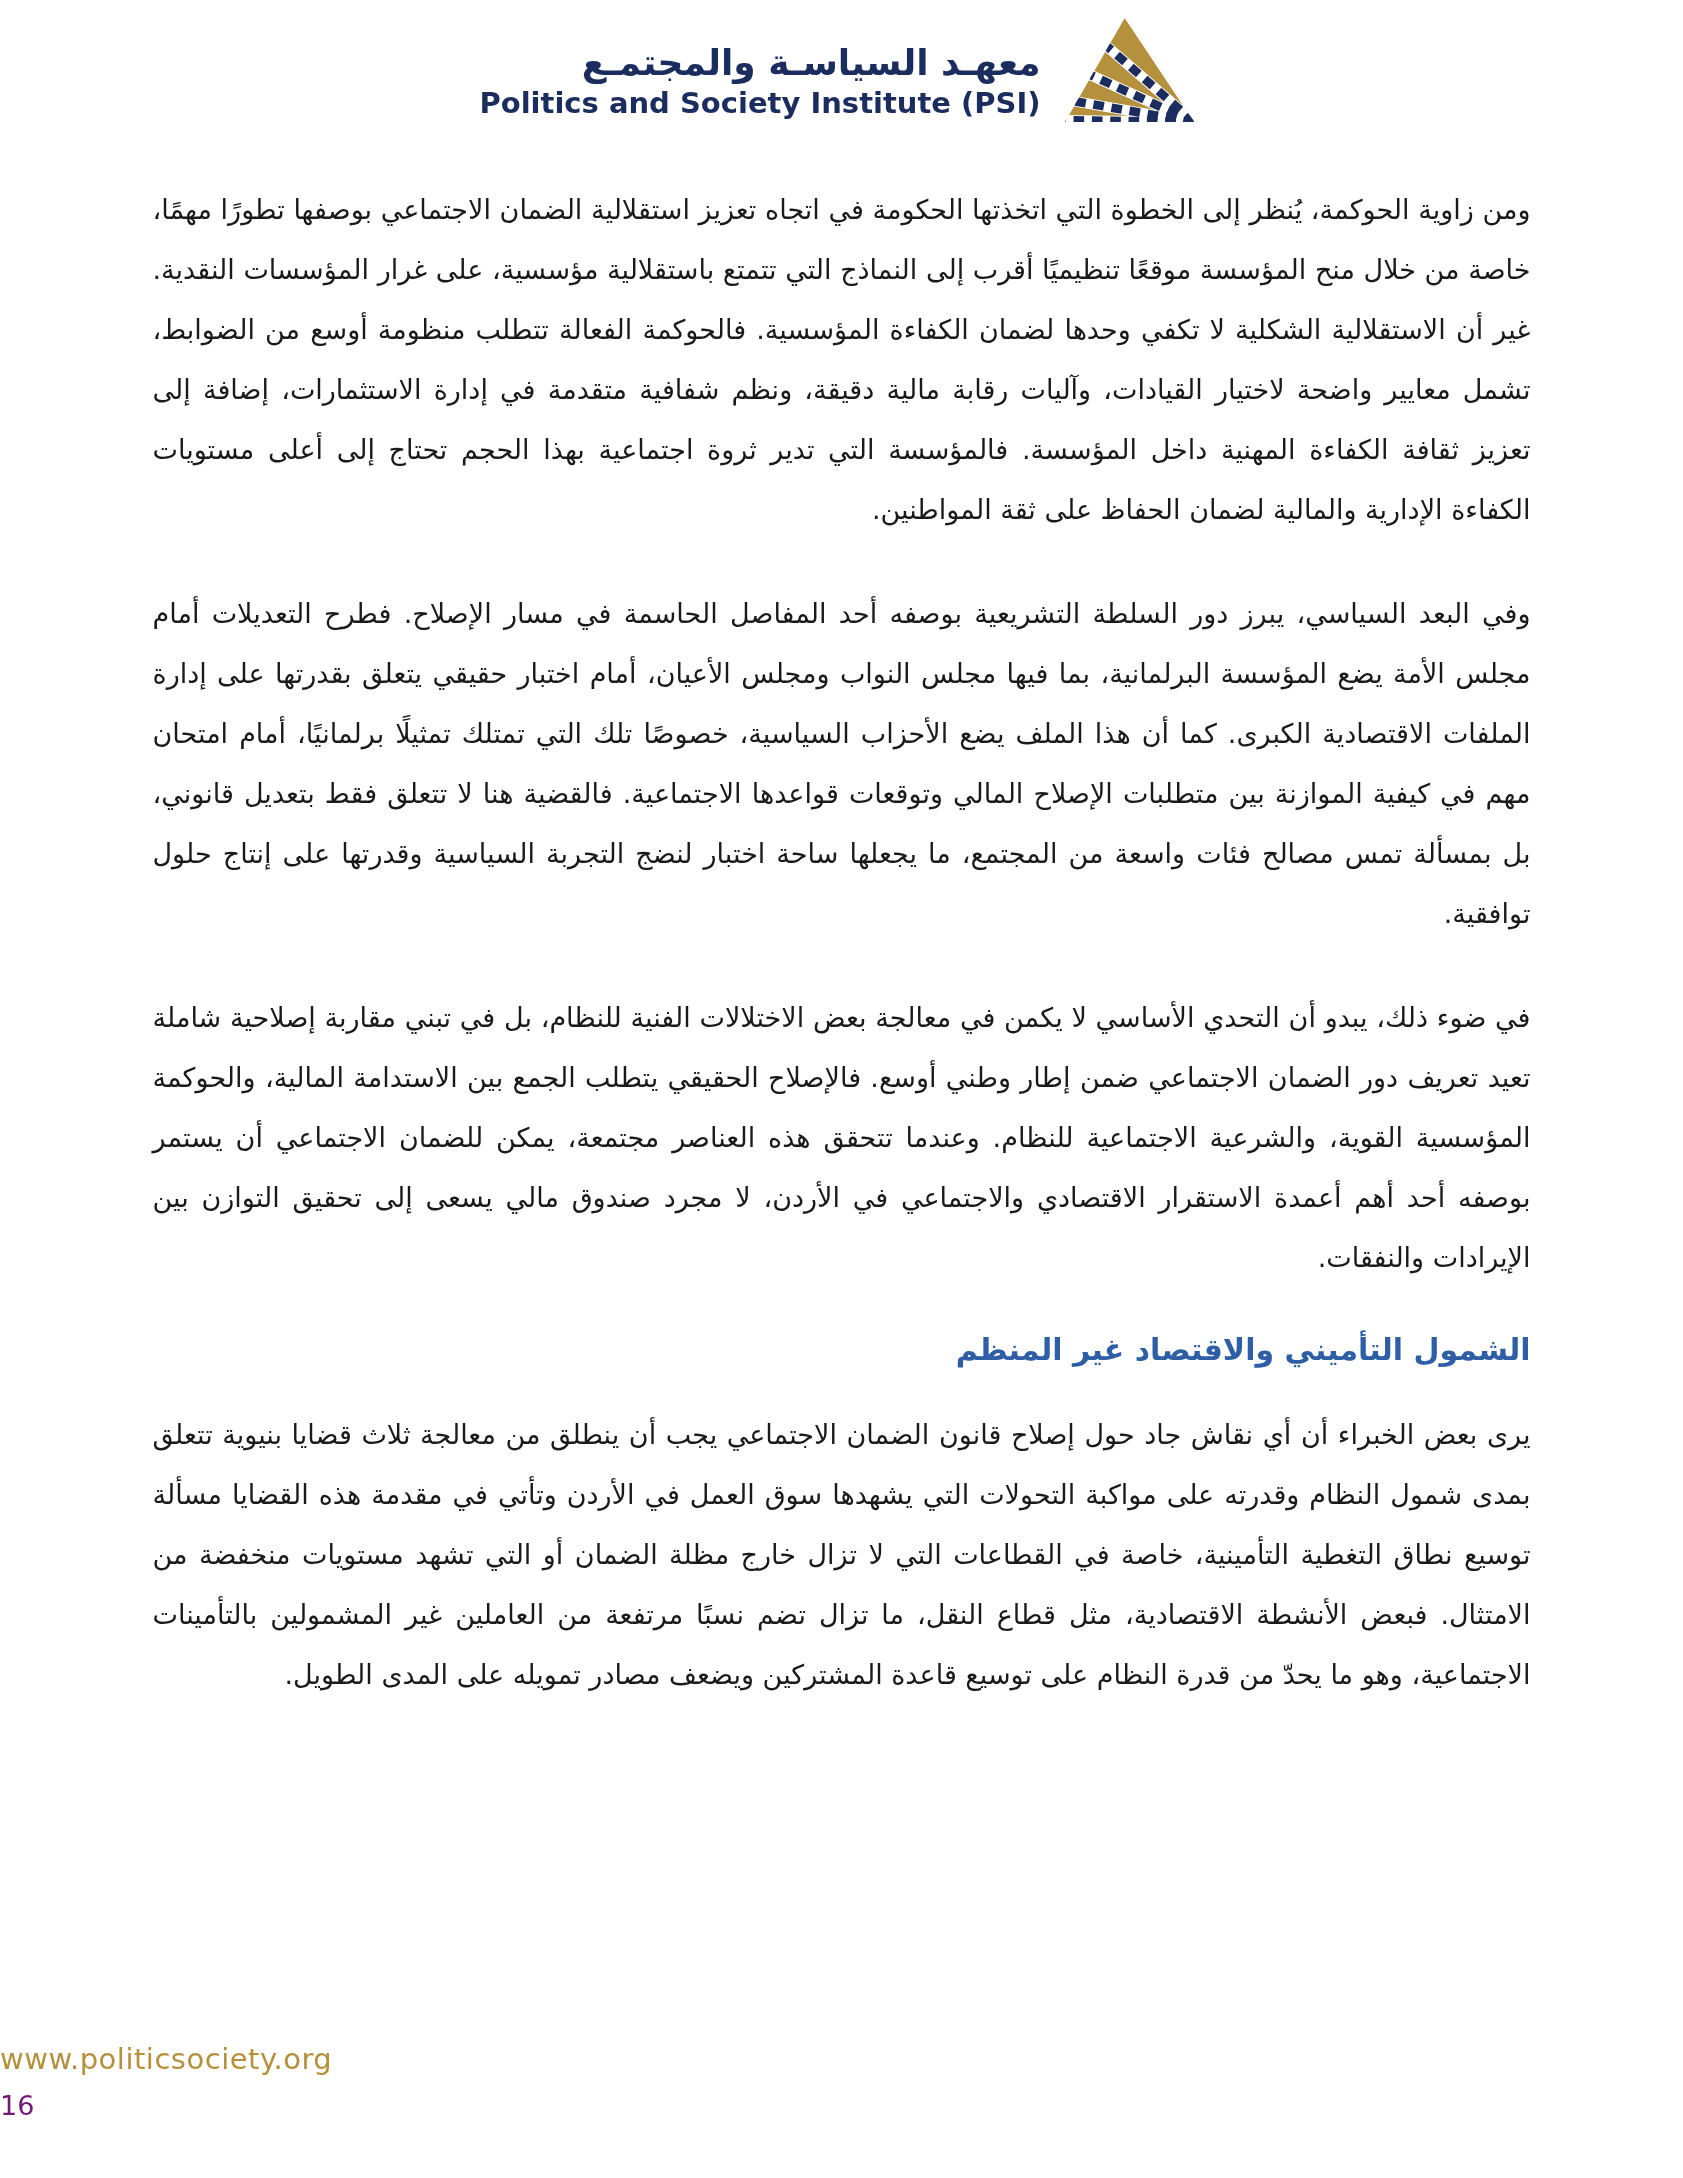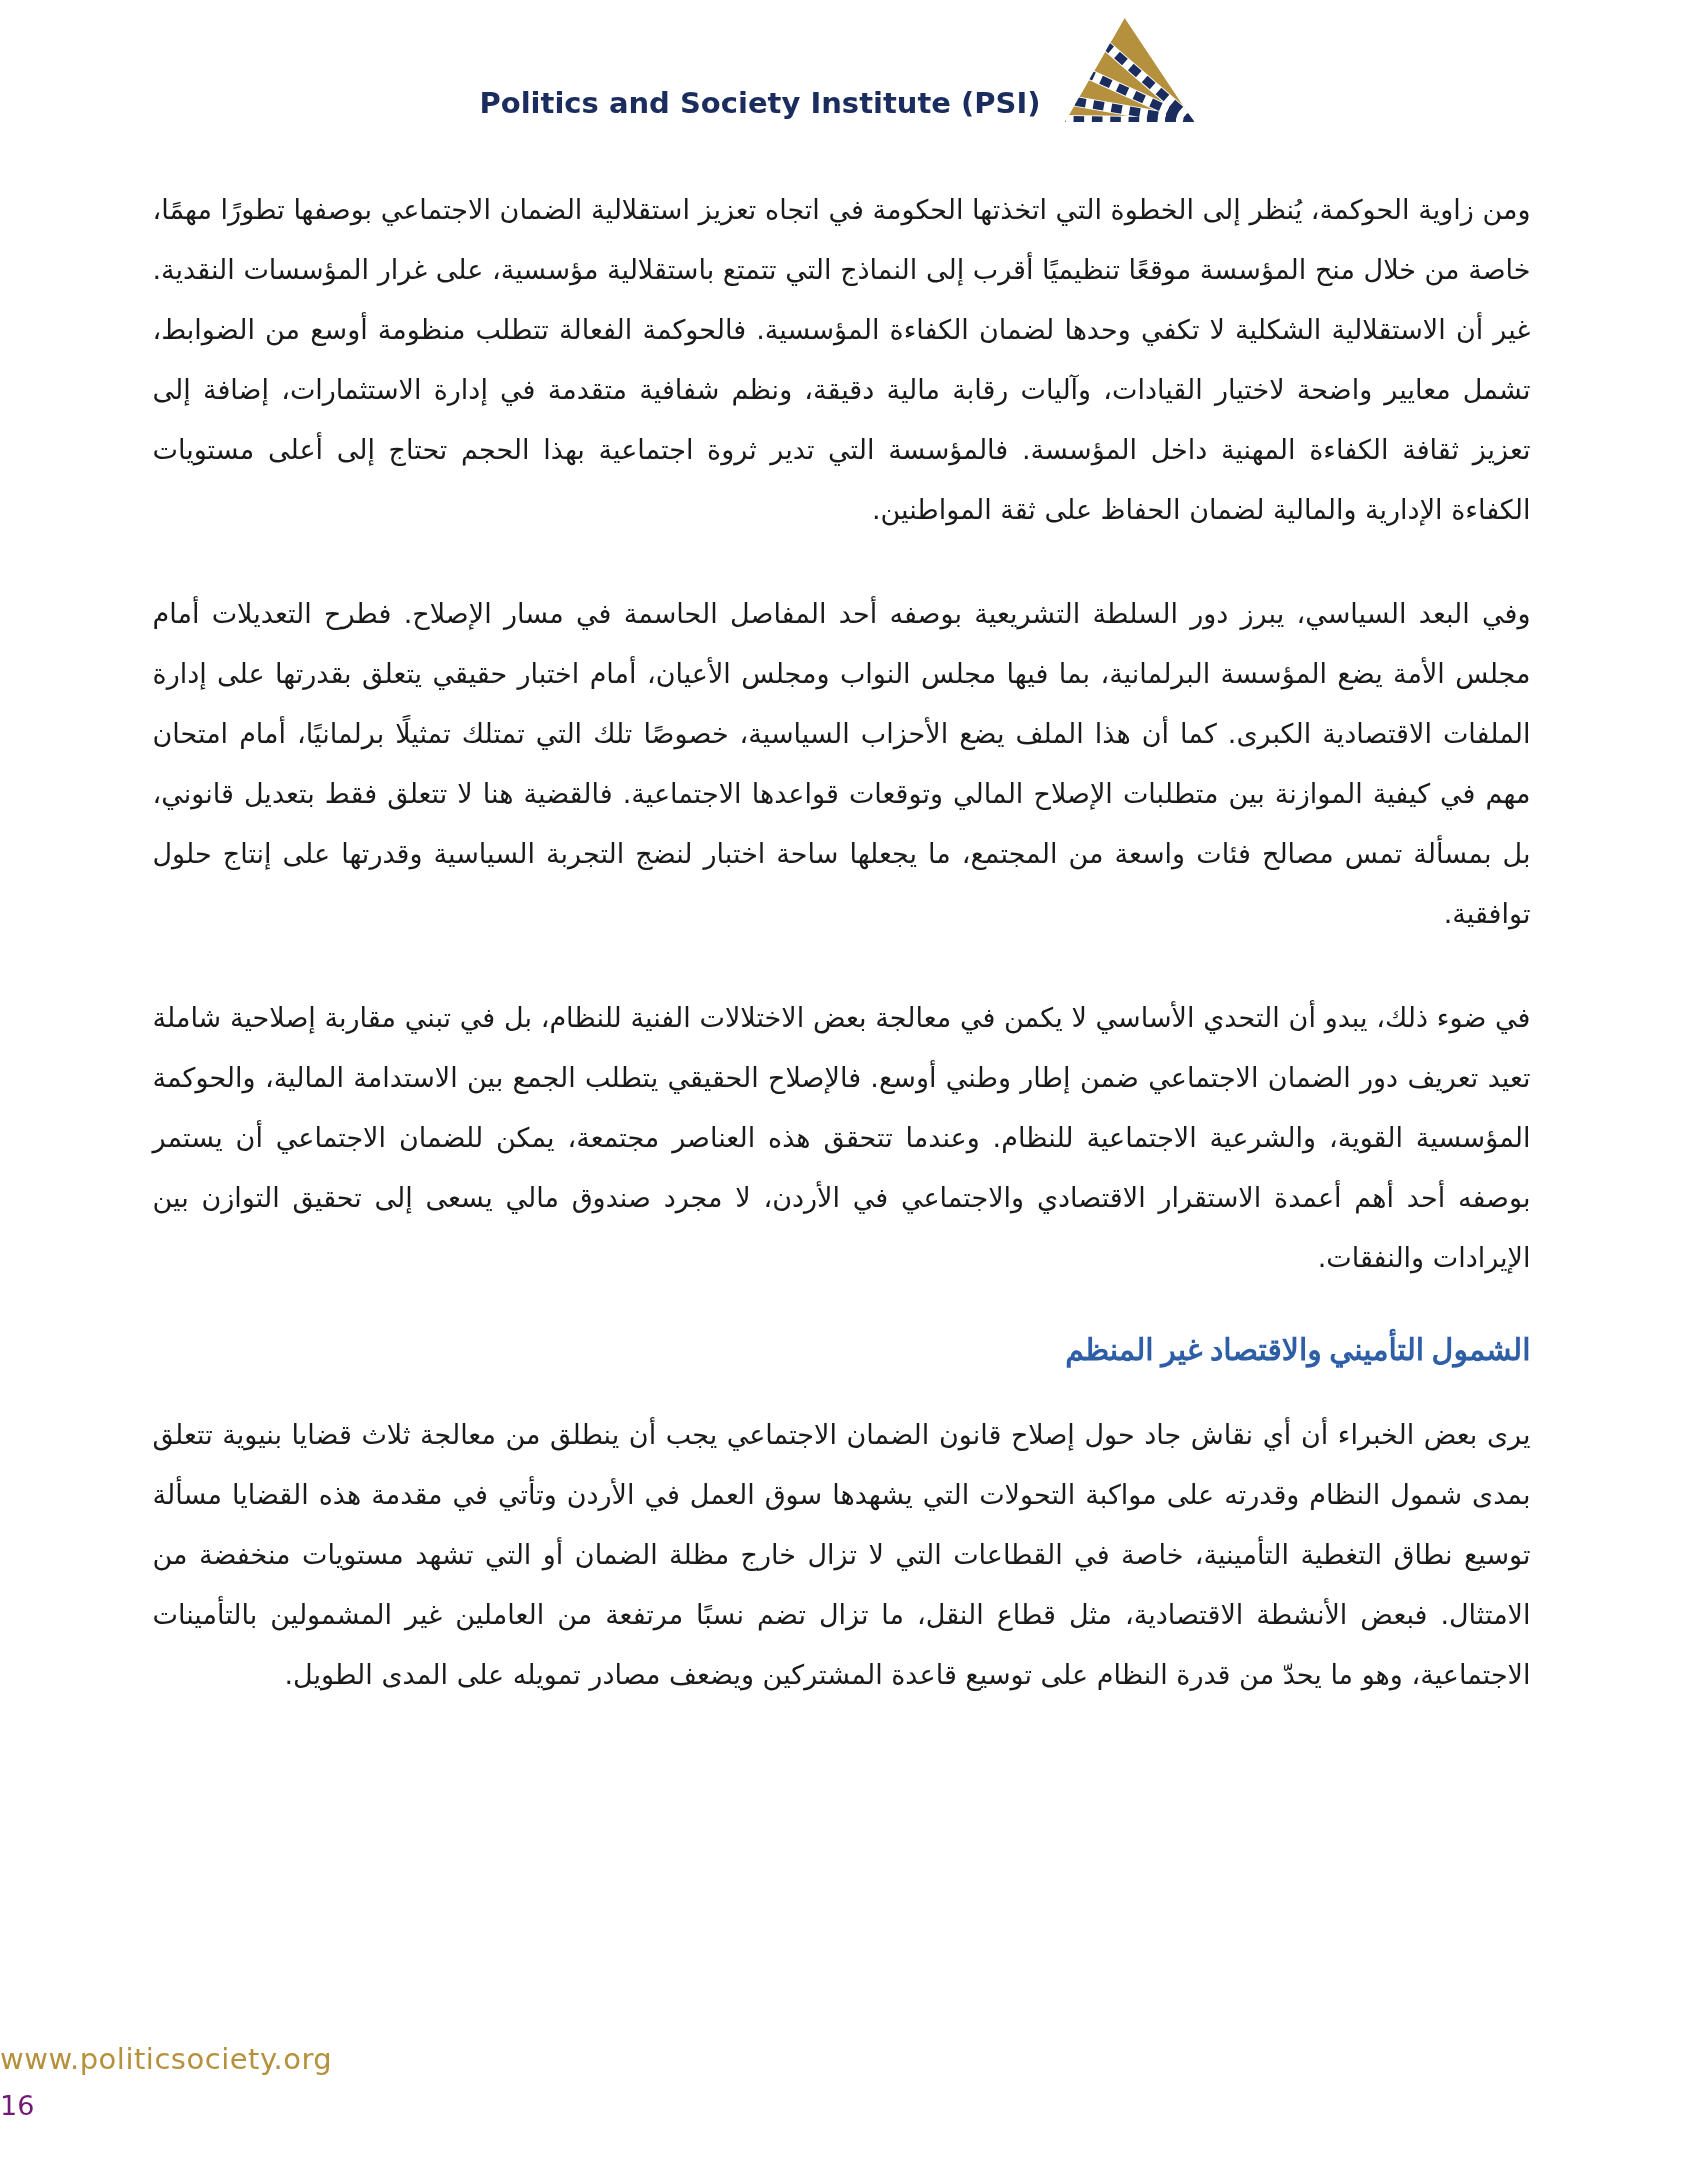--- a/index.html
+++ b/index.html
@@ -61,21 +61,20 @@
     text-align: justify;
     color: #1a1a1a;
     margin-bottom: 44px;
   }
   .section-heading {
     color: #2e5ea6;
     font-size: 30px;
     font-weight: bold;
     margin: 8px 0 38px 0;
     text-align: right;
-    font-family: Liberation Serif, serif;
   }
   
   .footer {
     margin-top: auto;
     padding-bottom: 57px;
   }
   .footer-url {
     color: #b5913d;
     font-size: 29px;
     letter-spacing: 0.5px;
@@ -87,20 +86,21 @@
   }
 </style>
 </head>
 <body>
 
 <div class="page">
 
   <div class="header">
     <div class="logo-group">
       <div class="logo-text">
+        <div class="logo-ar">معهـد السياسـة والمجتمـع</div>
         <div class="logo-en">Politics and Society Institute (PSI)</div>
       </div>
       <span>
         <svg width="149" height="111" viewBox="0 0 150 115" aria-hidden="true">
           <defs>
             <clipPath id="tri">
               <polygon points="70,4 8,112 142,112"></polygon>
             </clipPath>
           </defs>
           <g clip-path="url(#tri)">

